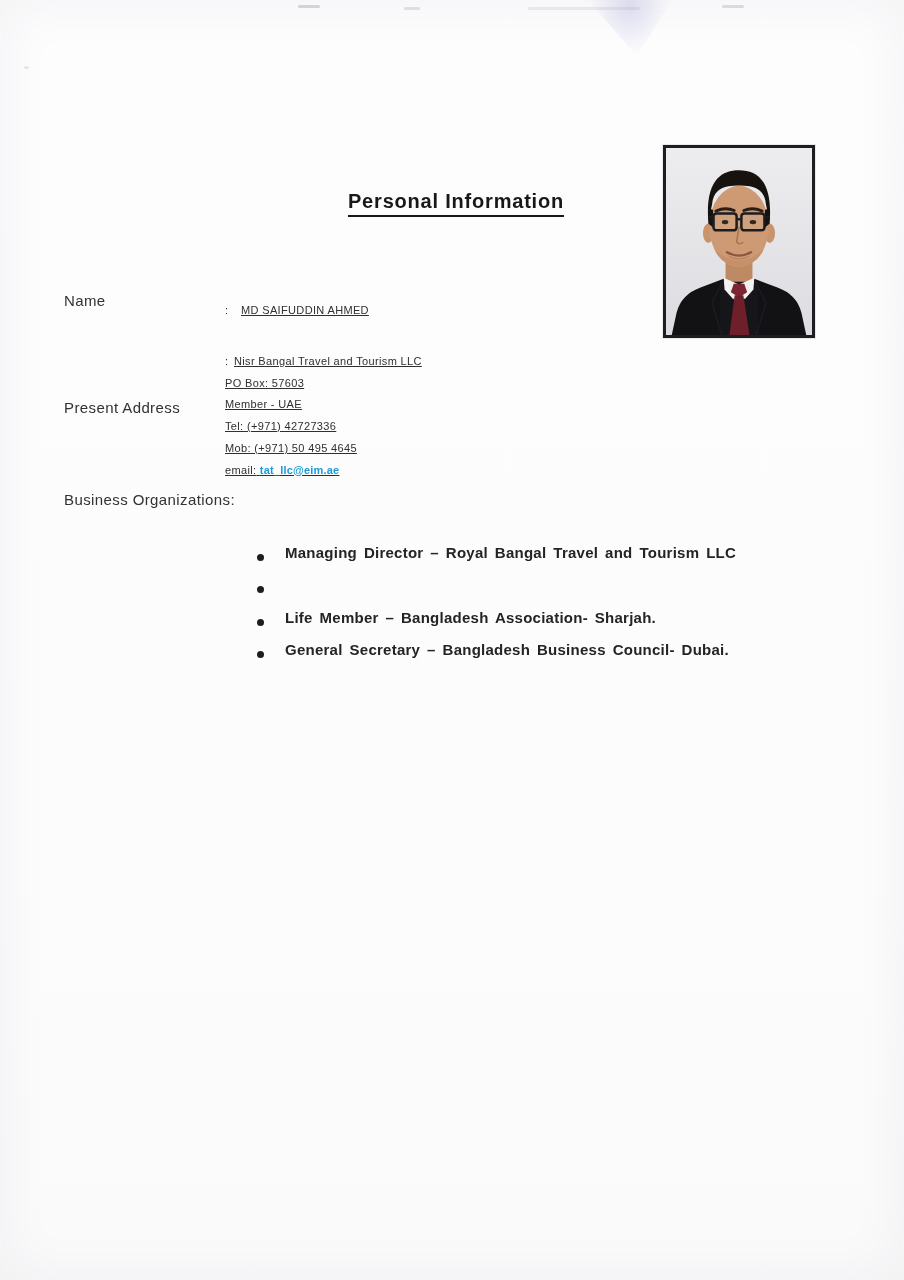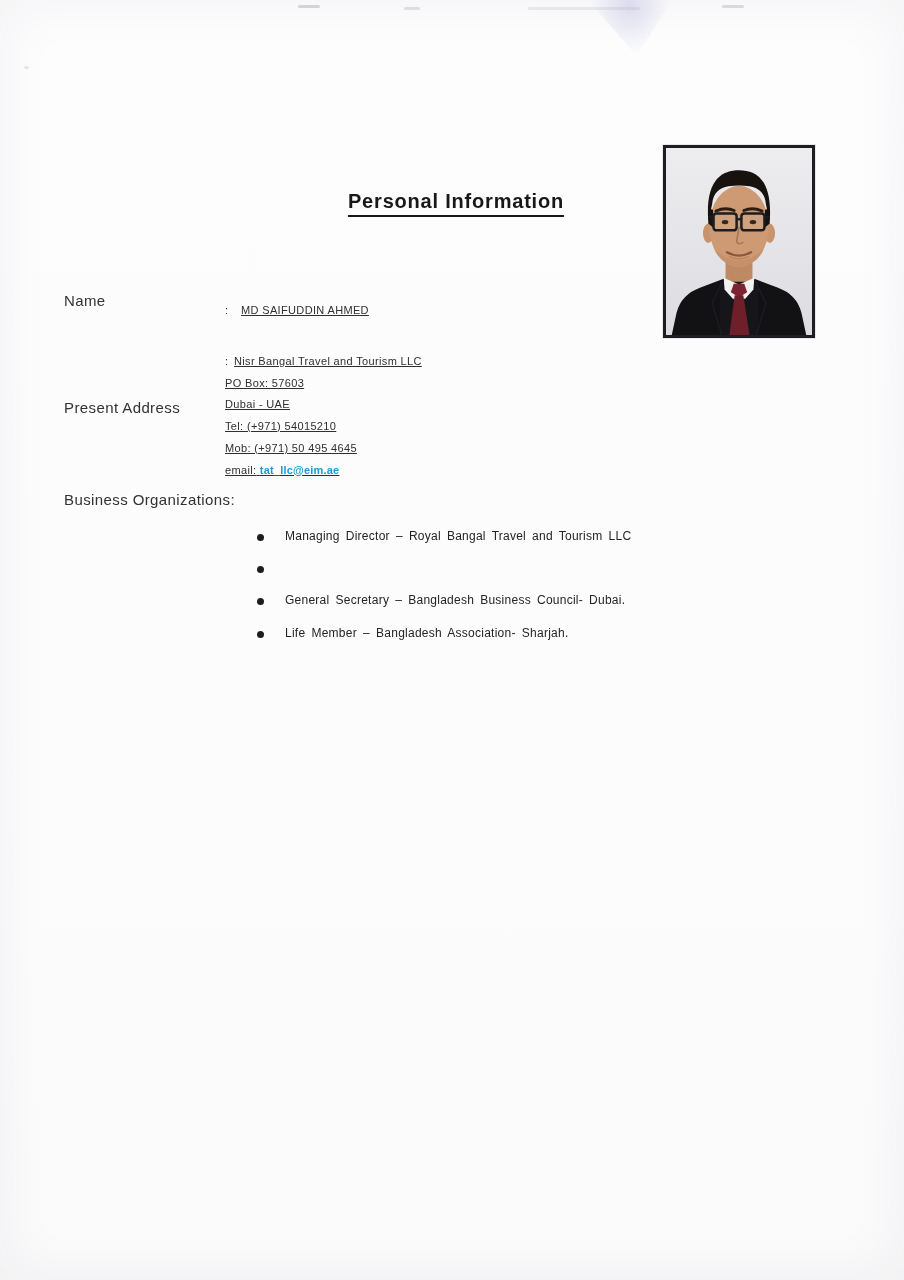--- a/index.html
+++ b/index.html
@@ -61,22 +61,22 @@
   .val-name .colon { display:inline-block; width:16px; }
   .val-addr { left:225px; top:351px; line-height:21.7px; }
   .val-addr .colon { display:inline-block; width:9px; }
   .addr-cont { }
   .email-label { color:#2f2f31; }
   .email-link { font-weight:bold; letter-spacing:0.2px; }
 
   
   .org-list { position:absolute; left:257px; top:529px; list-style:none; }
   .org-item {
-    height:32.2px; display:flex; align-items:flex-start; white-space:nowrap;
-    font-size:12px; font-weight:normal; letter-spacing:0.25px; word-spacing:2.5px; color:#242426;
+    height:32.2px; display:flex; align-items:flex-end; white-space:nowrap;
+    font-size:15px; font-weight:bold; letter-spacing:0.25px; word-spacing:2.5px; color:#242426;
   }
   .bullet-dot {
     width:7px; height:7px; border-radius:50%; background:#1d1d1f;
     margin-top:5px; margin-right:21px; flex:0 0 auto;
   }
 </style>
 </head>
 <body>
 
 <div class="page">
@@ -149,41 +149,41 @@
 
   <div class="lbl lbl-name">Name</div>
   <div class="val val-name">
     <span class="colon">:</span><span>MD SAIFUDDIN AHMED</span>
   </div>
 
   <div class="lbl lbl-addr">Present Address</div>
   <div class="val val-addr">
     <div><span class="colon">:</span><span>Nisr Bangal Travel and Tourism LLC</span></div>
     <div class="addr-cont">PO Box: 57603</div>
-    <div class="addr-cont">Dubai - UAE</div>
-    <div class="addr-cont">Tel: (+971) 54015210</div>
+    <div class="addr-cont">Member - UAE</div>
+    <div class="addr-cont">Tel: (+971) 42727336</div>
     <div class="addr-cont">Mob: (+971) 50 495 4645</div>
     <div class="addr-cont">
       <span class="email-label">email:</span>
       <span class="email-link" id="email-link" style="color: rgb(27, 154, 213);">tat_llc@eim.ae</span>
     </div>
   </div>
 
   <div class="lbl lbl-orgs">Business Organizations:</div>
   <ul class="org-list">
     <li class="org-item">
       <span class="bullet-dot"></span>
       <span>Managing Director – Royal Bangal Travel and Tourism LLC</span>
     </li>
     <li class="org-item">
       <span class="bullet-dot"></span>
     </li>
     <li class="org-item">
       <span class="bullet-dot"></span>
-      <span>General Secretary – Bangladesh Business Council- Dubai.</span>
+      <span>Life Member – Bangladesh Association- Sharjah.</span>
     </li>
     <li class="org-item">
       <span class="bullet-dot"></span>
-      <span>Life Member – Bangladesh Association- Sharjah.</span>
+      <span>General Secretary – Bangladesh Business Council- Dubai.</span>
     </li>
   </ul>
 
 </div>
 
 </body></html>

